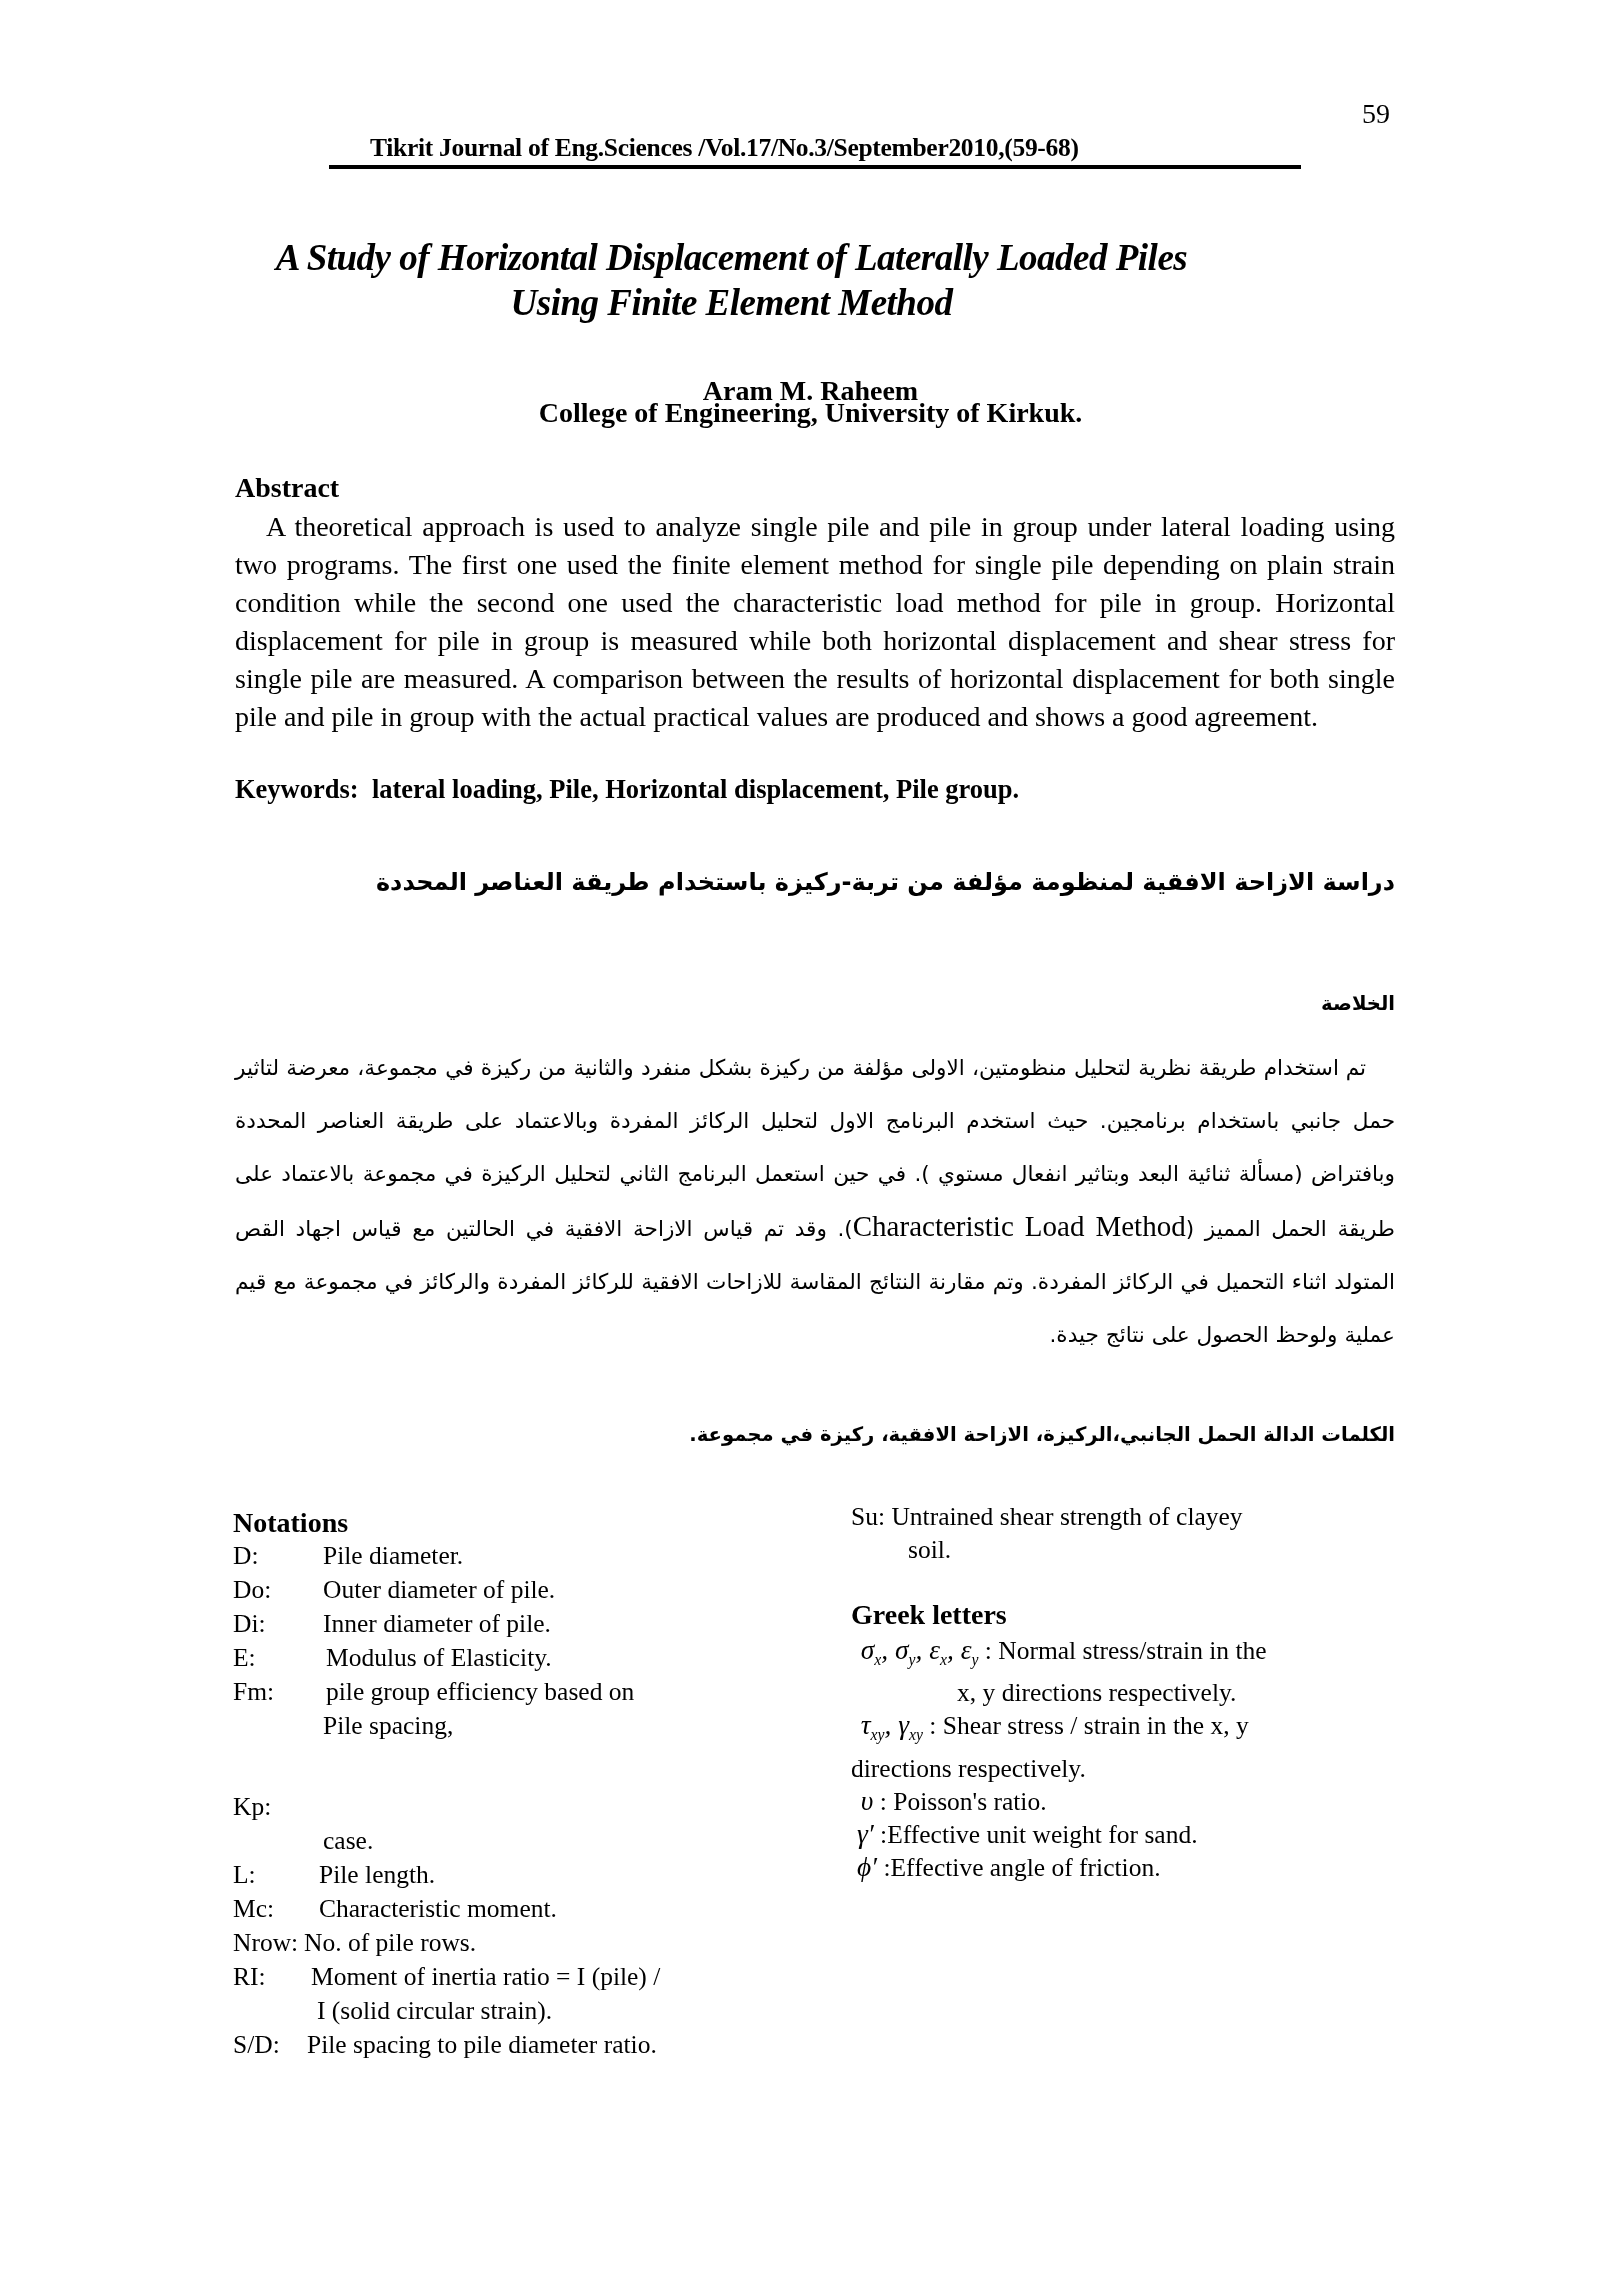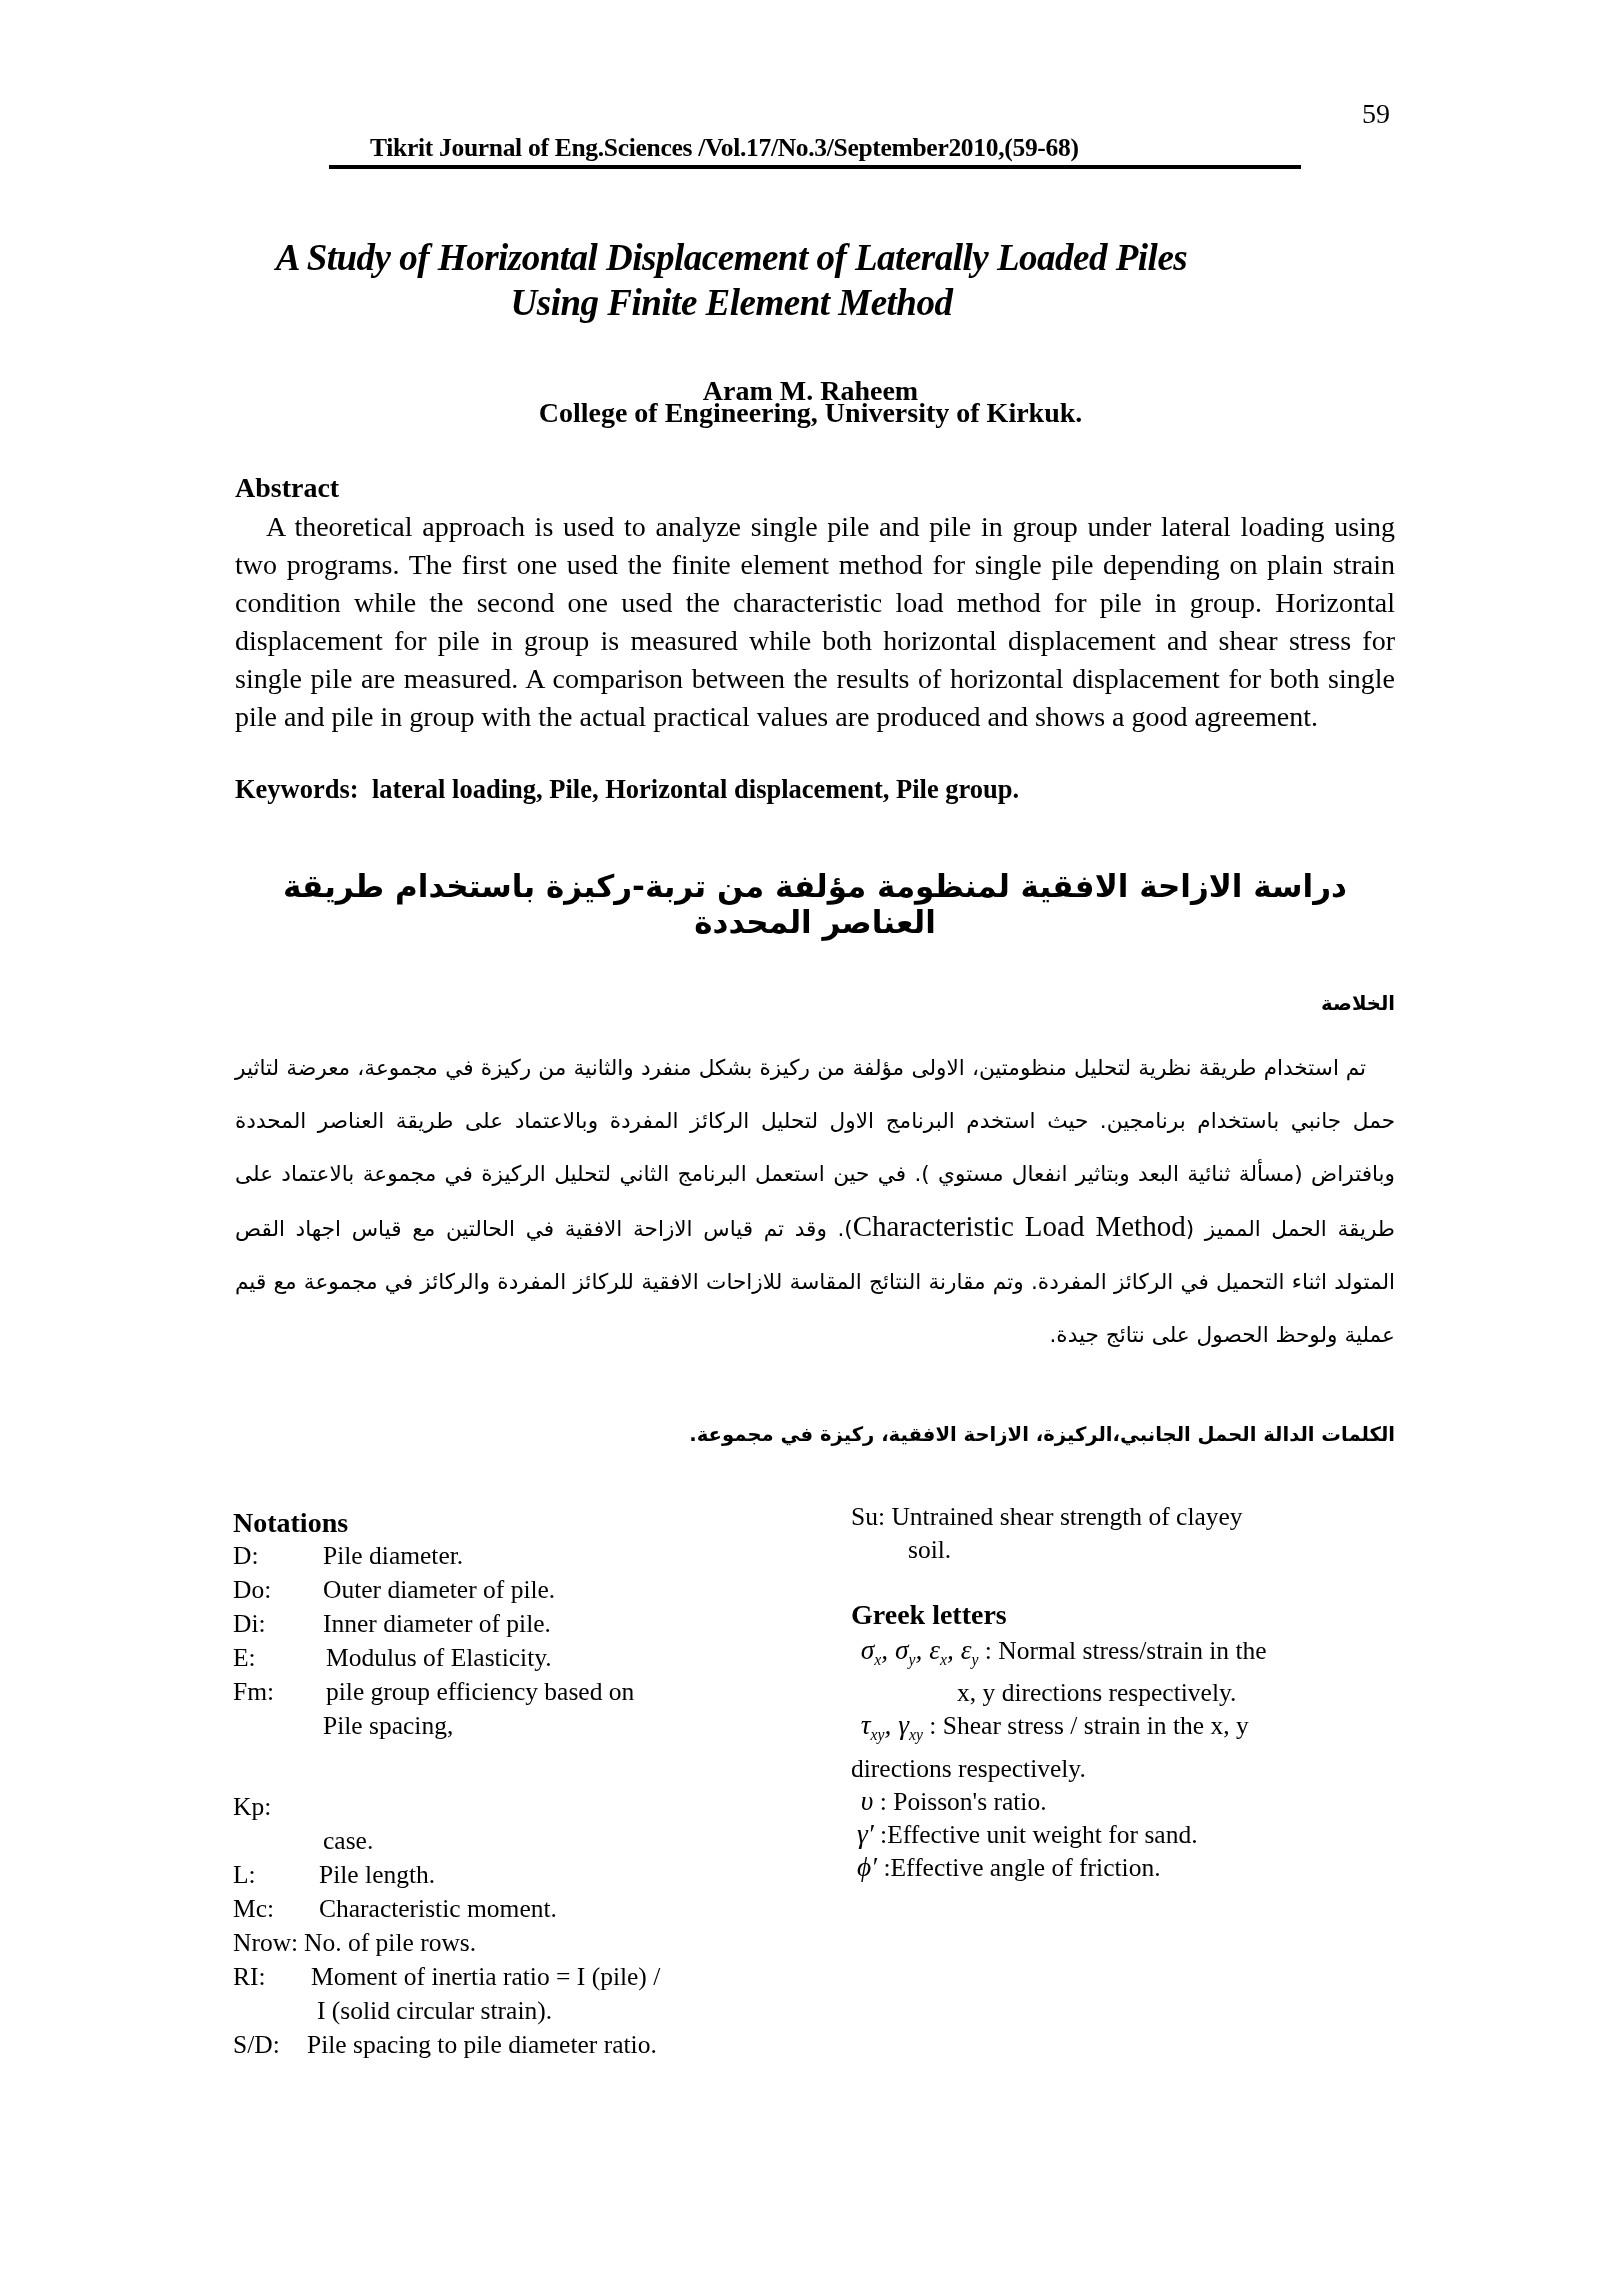--- a/index.html
+++ b/index.html
@@ -13,21 +13,21 @@
 
   .title { left: 0; top: 235px; width: 1463px; text-align: center; font-size: 37px; font-style: italic; font-weight: bold; line-height: 45px; letter-spacing: -0.5px; }
   .author { left: 0; top: 357px; width: 1621px; text-align: center; font-size: 28px; font-weight: bold; line-height: 37px; margin-top: 15px; }
   .affil { left: 0; top: 394px; width: 1621px; text-align: center; font-size: 28px; font-weight: bold; line-height: 37px; }
 
   .abstract-heading { left: 235px; top: 472px; font-size: 28px; font-weight: bold; }
   .abstract-body { left: 235px; top: 508px; width: 1160px; font-size: 28px; line-height: 38px; text-align: justify; text-align-last: left; }
   .abstract-body .ind { display: inline-block; width: 31px; }
   .keywords { left: 235px; top: 774px; font-size: 26.5px; font-weight: bold; white-space: nowrap; }
 
-  .arabic-title { left: 235px; top: 868px; width: 1160px; text-align: center; direction: rtl; font-family: "DejaVu Sans", sans-serif; font-size: 31px; font-weight: bold; }
+  .arabic-title { left: 235px; top: 868px; width: 1160px; text-align: right; direction: rtl; font-family: "DejaVu Sans", sans-serif; font-size: 24px; font-weight: bold; }
   .arabic-summary-heading { left: 235px; top: 992px; width: 1160px; text-align: right; direction: rtl; font-family: "DejaVu Sans", sans-serif; font-size: 19.6px; font-weight: bold; }
   .arabic-body { left: 235px; top: 1041px; width: 1160px; direction: rtl; text-align: justify; text-align-last: right; font-family: "DejaVu Sans", sans-serif; font-size: 21.6px; line-height: 53px; }
   .arabic-body .en { font-family: "Liberation Serif", serif; font-size: 29px; }
   .arabic-keywords { left: 235px; top: 1423px; width: 1160px; text-align: right; direction: rtl; font-family: "DejaVu Sans", sans-serif; font-size: 19.6px; font-weight: bold; }
 
   .notations { left: 233px; top: 1506px; width: 549px; font-size: 25.5px; line-height: 34px; }
   .notations h3 { margin: 0; font-size: 28px; font-weight: bold; line-height: 33px; }
   .nrow { display: flex; }
   .nrow .sym { flex: 0 0 auto; }
   .nrow .def { flex: 1 1 auto; }

